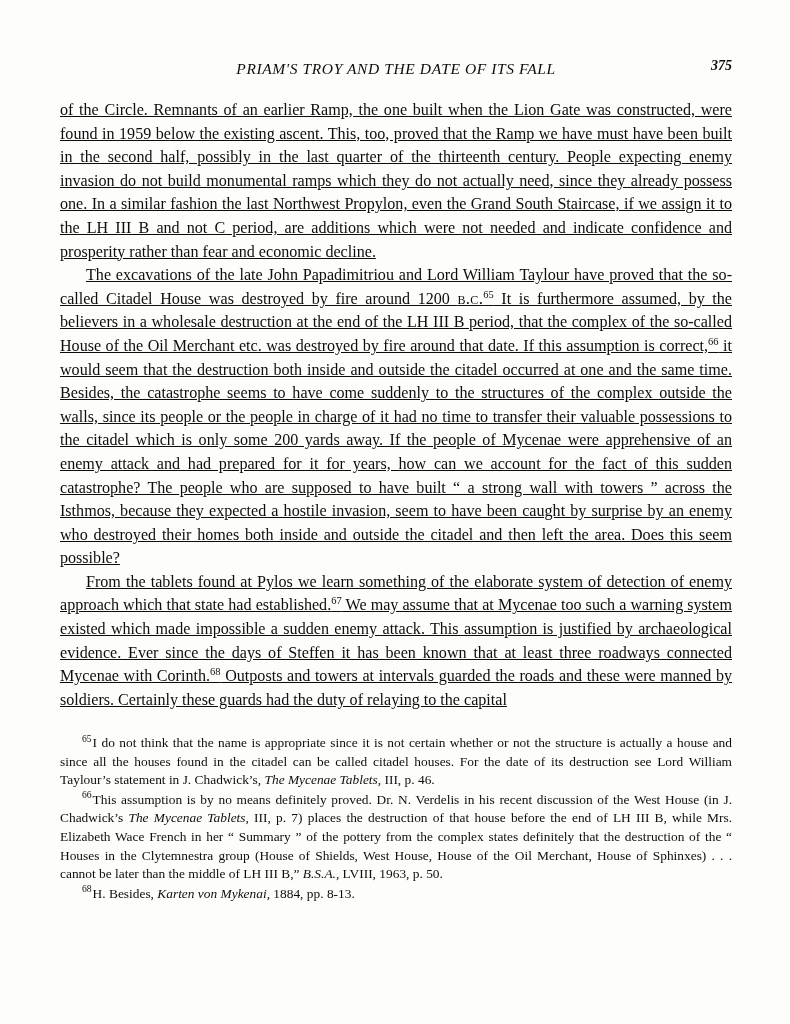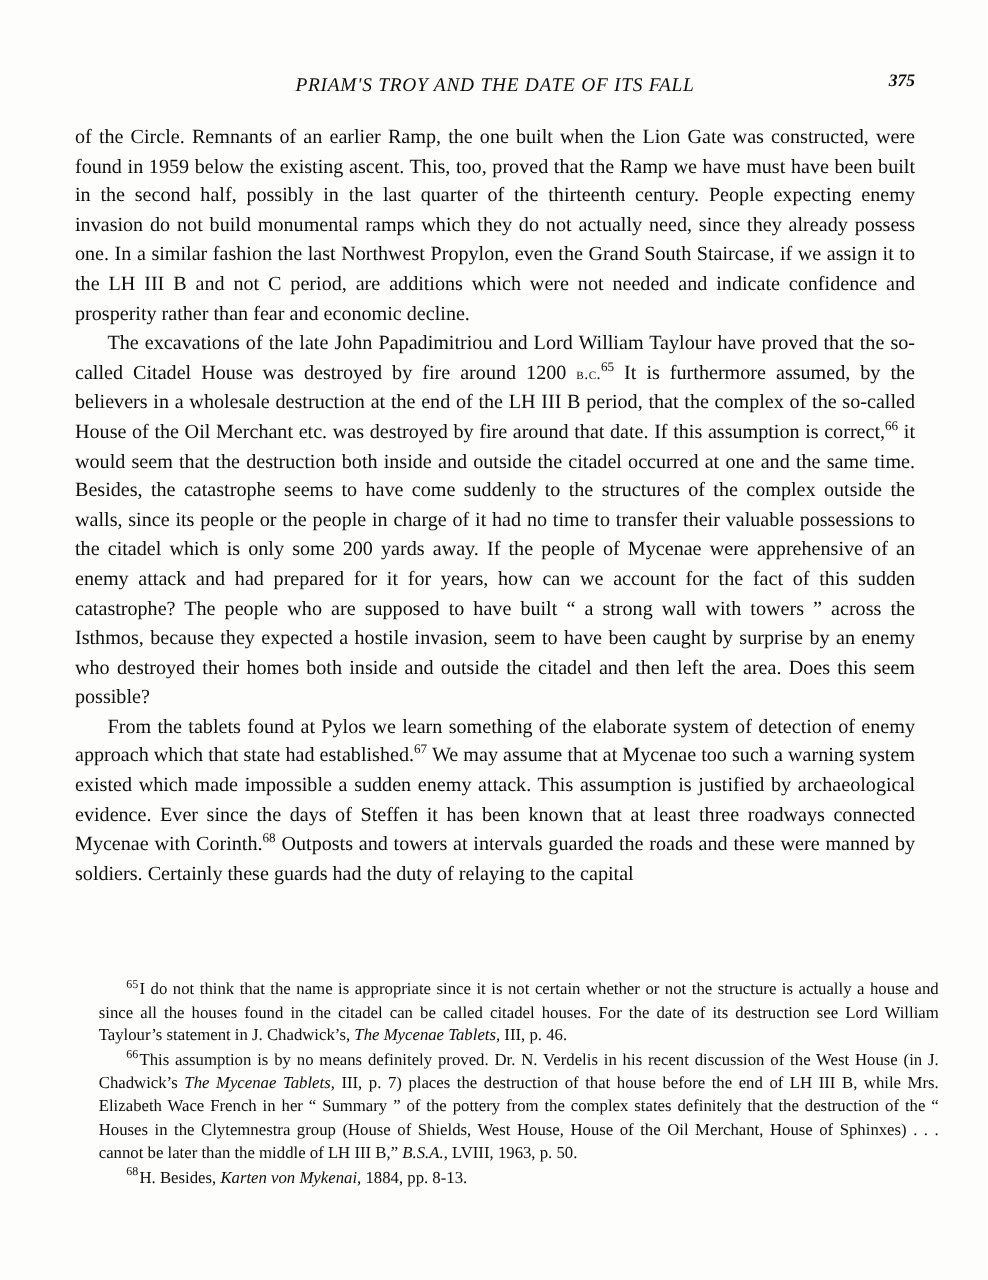--- a/index.html
+++ b/index.html
@@ -47,46 +47,46 @@
   }
   .body-text {
     position: absolute;
     left: 60px;
     width: 672px;
     top: 98px;
     font-size: 16.1px;
     line-height: 23.6px;
     text-align: justify;
     text-justify: inter-word;
+    text-decoration: underline;
   }
   .body-text p {
     margin: 0;
   }
   .body-text p.indent {
     text-indent: 26px;
   }
   .sc {
     font-variant: small-caps;
-    font-size: 13px;
+    font-size: 17px;
     letter-spacing: 0.3px;
   }
   sup.fn {
     font-size: 10.5px;
     vertical-align: super;
     line-height: 0;
   }
   .notes {
     position: absolute;
     left: 60px;
     width: 672px;
-    top: 782px;
+    top: 734px;
     font-size: 13.4px;
     line-height: 18.6px;
     text-align: justify;
-    margin-left: 19px;
   }
   .notes p {
     margin: 0 0 1px 0;
   }
   .notes p.ind {
     text-indent: 22px;
   }
   .notes sup {
     font-size: 9.6px;
     vertical-align: super;

